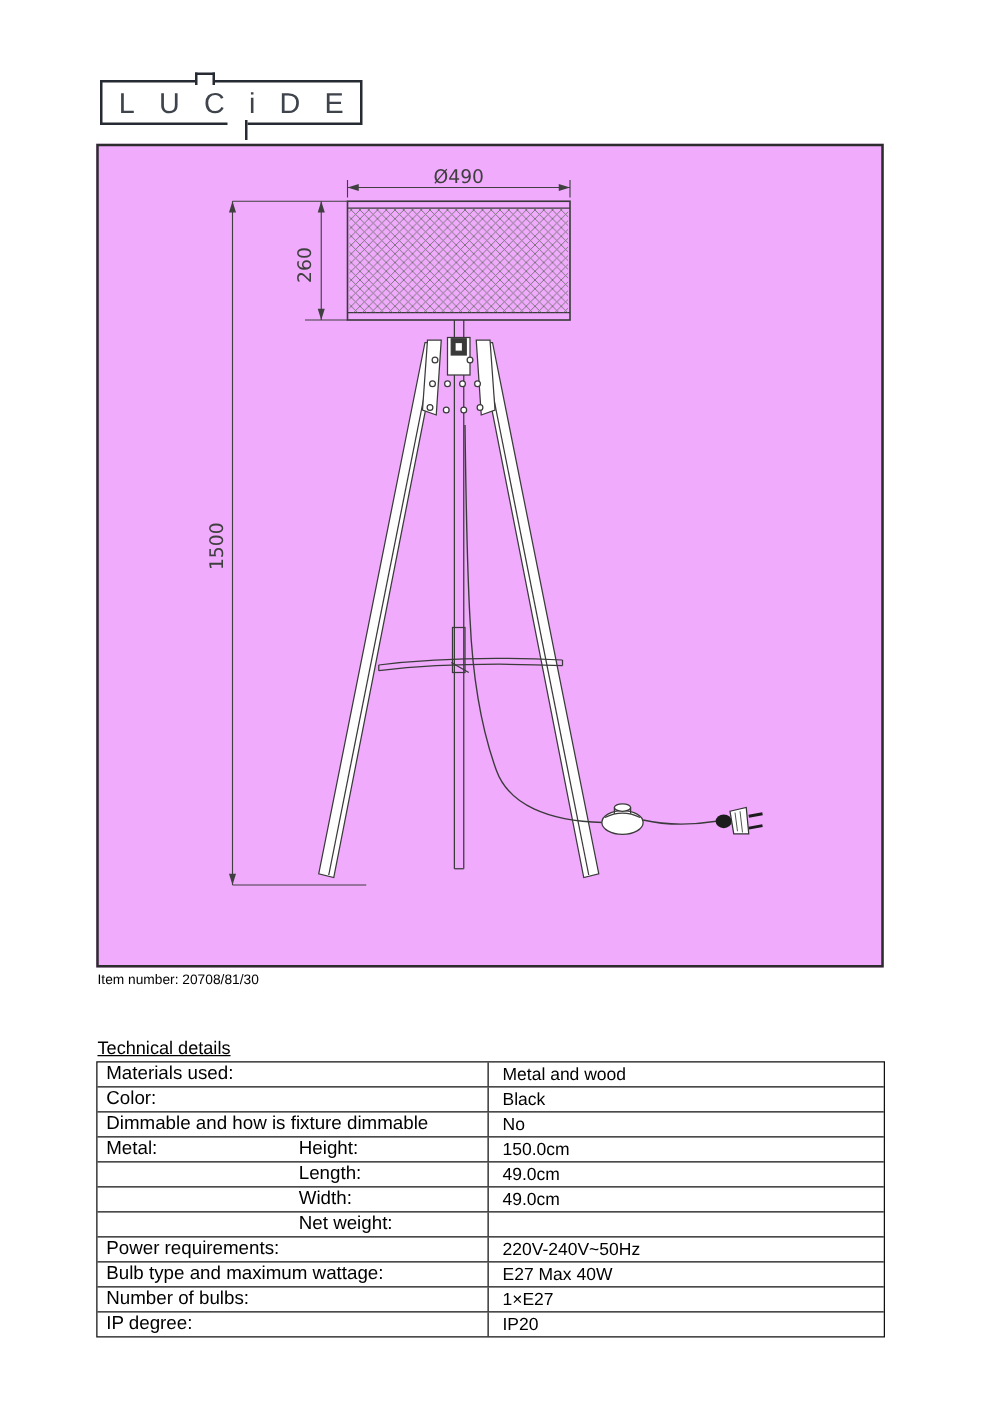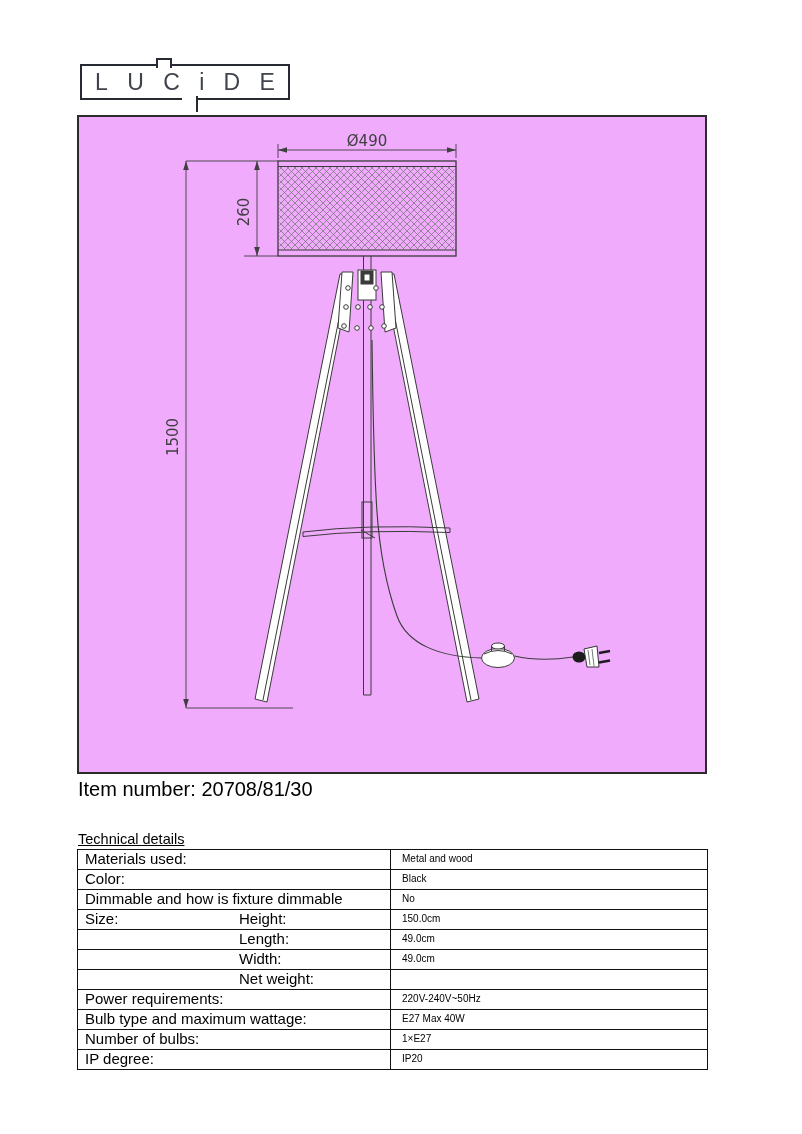--- a/index.html
+++ b/index.html
@@ -17,33 +17,33 @@
         background:#fff;border:2px solid #262b33;border-bottom:none;box-sizing:border-box;}
   .logo-stem-bottom{position:absolute;left:100px;top:30px;width:16px;height:16px;
         background:#fff;border-right:2px solid #262b33;box-sizing:border-box;}
 
   
   .frame{position:absolute;left:77px;top:115px;width:630px;height:659px;
          border:2px solid #2c2c2c;box-sizing:border-box;background:#f0abfc;}
   .frame svg{display:block;}
 
   
-  .item-number{position:absolute;left:78px;top:778px;font-size:20px;}
+  .item-number{position:absolute;left:78px;top:778px;font-size:11px;}
   .tech-heading{position:absolute;left:78px;top:831px;font-size:14.5px;text-decoration:underline;}
 
   
   .spec-table{position:absolute;left:77px;top:849px;width:631px;
               border:1px solid #111;box-sizing:border-box;background:#fff;}
   .tr{display:flex;height:19px;border-top:1px solid #111;}
   .tr:first-child{border-top:none;}
   .td-label{position:relative;width:313px;border-right:1px solid #111;
             box-sizing:border-box;padding-left:7px;font-size:15px;line-height:18px;
             white-space:nowrap;overflow:hidden;}
   .td-label .sub{position:absolute;left:161px;top:0;}
-  .td-value{flex:1;padding-left:11px;font-size:10px;line-height:18px;white-space:nowrap;}
+  .td-value{flex:1;padding-left:11px;font-size:14px;line-height:18px;white-space:nowrap;}
 
   
   .dim-text{font-family:"DejaVu Sans", sans-serif;font-size:15px;fill:#3f3f3f;}
 </style>
 </head>
 <body>
 
 <div class="page">
 
   <div class="logo">
@@ -180,21 +180,21 @@
     </div>
     <div class="tr">
       <div class="td-label"><span>Color:</span><span class="sub"></span></div>
       <div class="td-value">Black</div>
     </div>
     <div class="tr">
       <div class="td-label"><span>Dimmable and how is fixture dimmable</span><span class="sub"></span></div>
       <div class="td-value">No</div>
     </div>
     <div class="tr">
-      <div class="td-label"><span>Size:</span><span class="sub">Height:</span></div>
+      <div class="td-label"><span>Metal:</span><span class="sub">Height:</span></div>
       <div class="td-value">150.0cm</div>
     </div>
     <div class="tr">
       <div class="td-label"><span></span><span class="sub">Length:</span></div>
       <div class="td-value">49.0cm</div>
     </div>
     <div class="tr">
       <div class="td-label"><span></span><span class="sub">Width:</span></div>
       <div class="td-value">49.0cm</div>
     </div>

